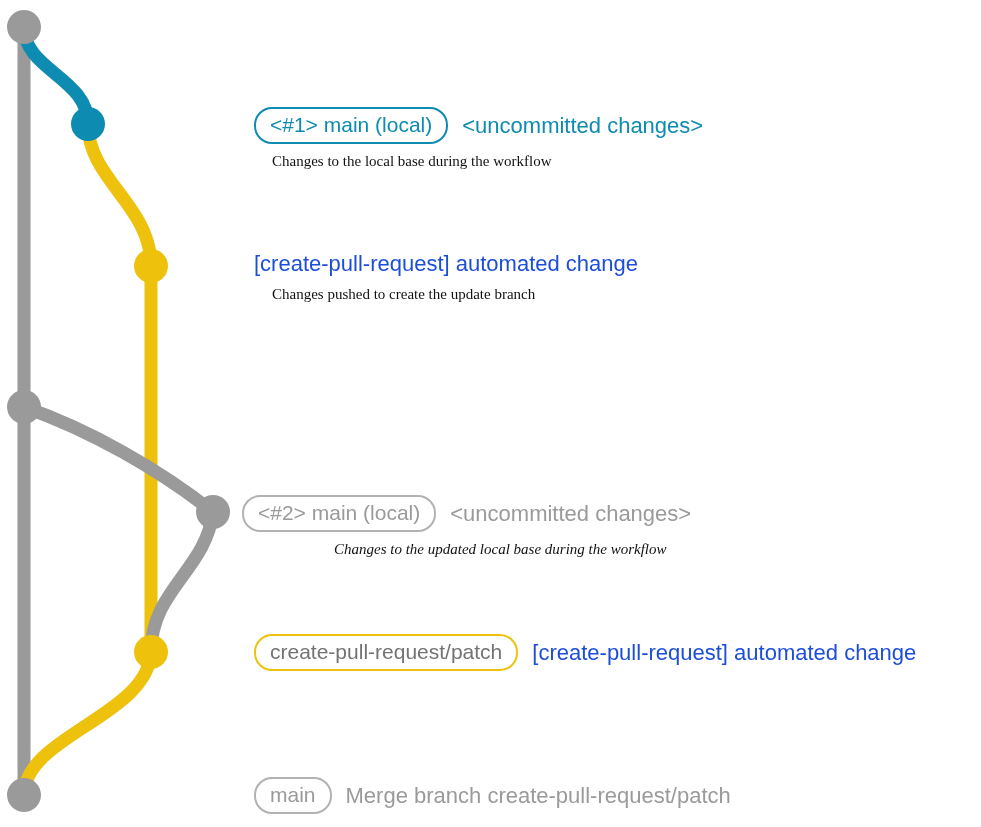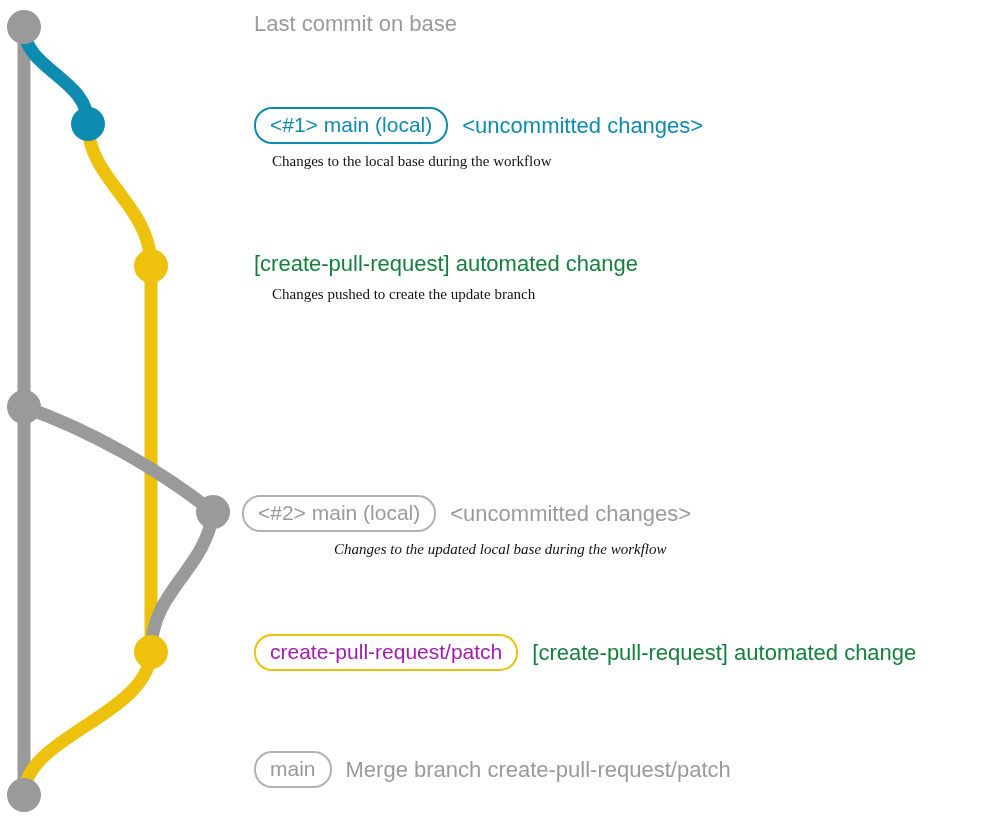--- a/index.html
+++ b/index.html
@@ -44,51 +44,51 @@
     border: 2px solid #15803d;
     border-radius: 18px;
     padding: 4px 14px 5px 14px;
     font-size: 21px;
     line-height: 24px;
     color: #9a9a9a;
     background: #ffffff;
     box-sizing: border-box;
   }
   .pill.teal  { border-color: #0d8bb1; color: #0d8bb1; }
-  .pill.gold  { border-color: #eec10c; color: #a21caf; }
+  .pill.gold  { border-color: #eec10c; color: #737373; }
   .pill.gray  { border-color: #b2b2b2; color: #9a9a9a; }
 
   .headline {
     font-size: 22px;
     line-height: 26px;
     color: #9a9a9a;
   }
   .headline.teal { color: #0d8bb1; }
-  .headline.gold { color: #15803d; }
+  .headline.gold { color: #1d4ed8; }
   .headline.gray { color: #9a9a9a; }
 
   .subline {
     font-family: "Liberation Serif", serif;
     font-size: 15px;
     line-height: 22px;
     color: #121212;
   }
 
   .block { display: flex; flex-direction: column; }
   .block-top { display: flex; align-items: center; }
   .pad-left-pill { margin-left: 14px; }
 
   
   #note-last-commit   { left: 254px; top: 11px; }
   #note-local-1       { left: 254px; top: 107px; }
   #note-automated-1   { left: 254px; top: 251px; }
   #note-new-commit    { left: 254px; top: 396px; }
   #note-local-2       { left: 242px; top: 495px; }
   #note-automated-2   { left: 254px; top: 634px; }
-  #note-merge         { left: 254px; top: 751px; }
+  #note-merge         { left: 254px; top: 777px; }
   .indent-2 { margin-left: 18px;  margin-top: 6px; }
   .indent-3 { margin-left: 92px; margin-top: 6px; font-style: italic; }
   .indent-4 { margin-left: 312px; margin-top: 6px; }
 </style>
 </head>
 <body>
 
 <div id="diagram">
 
   <svg class="graph-svg" viewBox="0 0 981 827">
@@ -109,23 +109,20 @@
 
     <circle cx="24" cy="27" r="17" fill="#9a9a9a"></circle>
     <circle cx="88" cy="124" r="17" fill="#0d8bb1"></circle>
     <circle cx="151" cy="266" r="17" fill="#eec10c"></circle>
     <circle cx="24" cy="407" r="17" fill="#9a9a9a"></circle>
     <circle cx="213" cy="512" r="17" fill="#9a9a9a"></circle>
     <circle cx="151" cy="652" r="17" fill="#eec10c"></circle>
     <circle cx="24" cy="795" r="17" fill="#9a9a9a"></circle>
   </svg>
 
-  <div class="row" id="note-last-commit">
-    <div class="headline gray">Last commit on base</div>
-  </div>
 
   <div class="row" id="note-local-1">
     <div class="block">
       <div class="block-top">
         <span class="pill teal">&lt;#1&gt; main (local)</span>
         <span class="headline teal pad-left-pill">&lt;uncommitted changes&gt;</span>
       </div>
       <div class="subline indent-2">Changes to the local base during the workflow</div>
     </div>
   </div>

